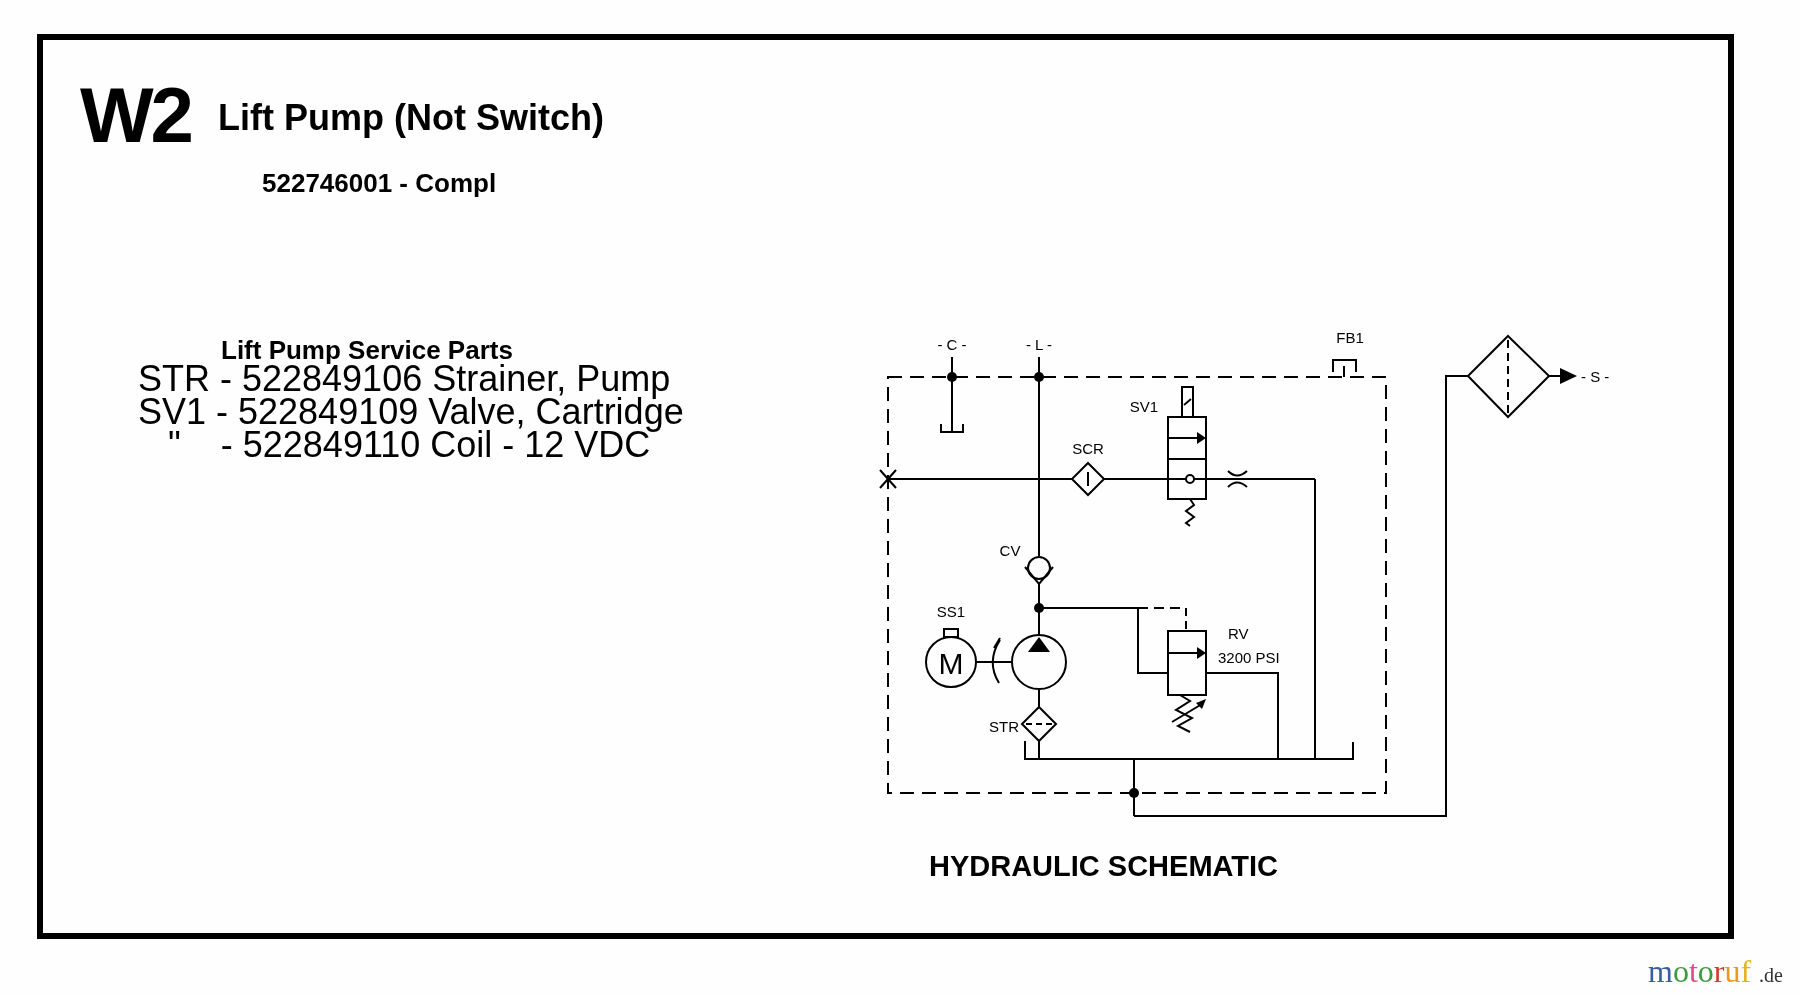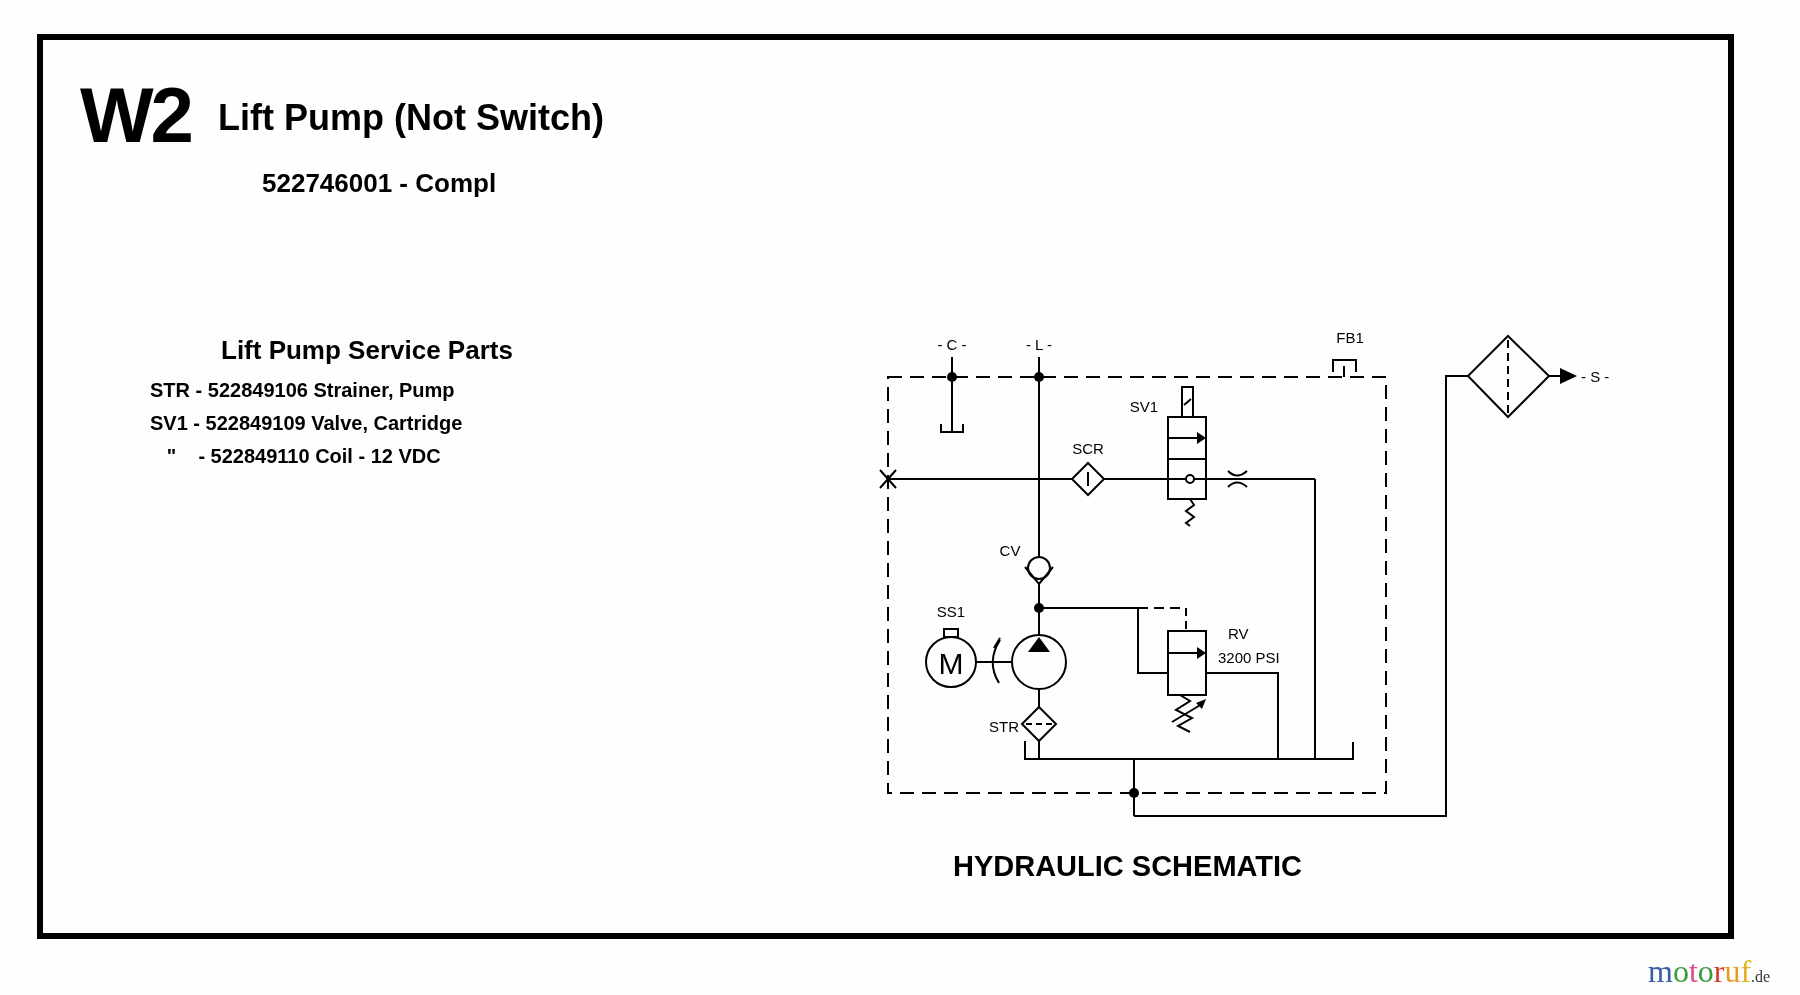--- a/index.html
+++ b/index.html
@@ -5,36 +5,36 @@
     html, body { margin: 0; padding: 0; background: #fdfefd; }
     body { width: 1800px; height: 995px; position: relative; overflow: hidden;
            font-family: "Liberation Sans", sans-serif; color: #000; }
     .frame { position: absolute; left: 37px; top: 34px; width: 1697px; height: 905px;
              border: 6px solid #000; box-sizing: border-box; background: #fdfefd; }
     .big-code { position: absolute; left: 80px; top: 76px; font-size: 78px; font-weight: bold;
                 letter-spacing: -3px; line-height: 1; }
     .title { position: absolute; left: 218px; top: 100px; font-size: 36px; font-weight: bold; line-height: 1; }
     .subtitle { position: absolute; left: 214px; top: 170px; font-size: 26px; font-weight: bold; line-height: 1; margin-left: 48px; }
     .parts-title { position: absolute; left: 221px; top: 311px; font-size: 26px; font-weight: bold; line-height: 1; margin-top: 26px; }
-    .parts-list { position: absolute; left: 138px; top: 362px; margin: 12px; padding: 0; list-style: none;
-                  font-size: 20px; line-height: 33px; font-weight: bold; }
+    .parts-list { position: absolute; left: 138px; top: 362px; margin: 0; padding: 0; list-style: none;
+                  font-size: 36px; line-height: 33px; }
     .parts-list li { white-space: pre; }
-    .schem-title { position: absolute; left: 929px; top: 852px; font-size: 29px; font-weight: bold; line-height: 1; margin-left: 24px; }
+    .schem-title { position: absolute; left: 929px; top: 852px; font-size: 29px; font-weight: bold; line-height: 1; }
     svg.schematic { position: absolute; left: 0; top: 0; }
     svg text { font-family: "Liberation Sans", sans-serif; font-size: 15px; fill: #000; }
     .watermark { position: absolute; left: 1648px; top: 955px; font-family: "Liberation Serif", serif;
                  font-size: 32px; line-height: 1; letter-spacing: 0px; }
     .watermark .m { color: #3a5ba8; }
     .watermark .o1 { color: #3c9b3c; }
     .watermark .t { color: #e04a8a; }
     .watermark .o2 { color: #3c9b3c; }
     .watermark .r { color: #d0392b; }
     .watermark .u { color: #e59a1f; }
     .watermark .f { color: #e5b21f; }
-    .watermark .de { color: #333; font-size: 16px; }
+    .watermark .de { color: #333; font-size: 20px; margin-left: 8px; }
   </style>
 </head>
 <body>
 
 <div class="frame"></div>
 
 <div class="big-code">W2</div>
 <div class="title">Lift Pump (Not Switch)</div>
 <div class="subtitle">522746001 - Compl</div>
 

